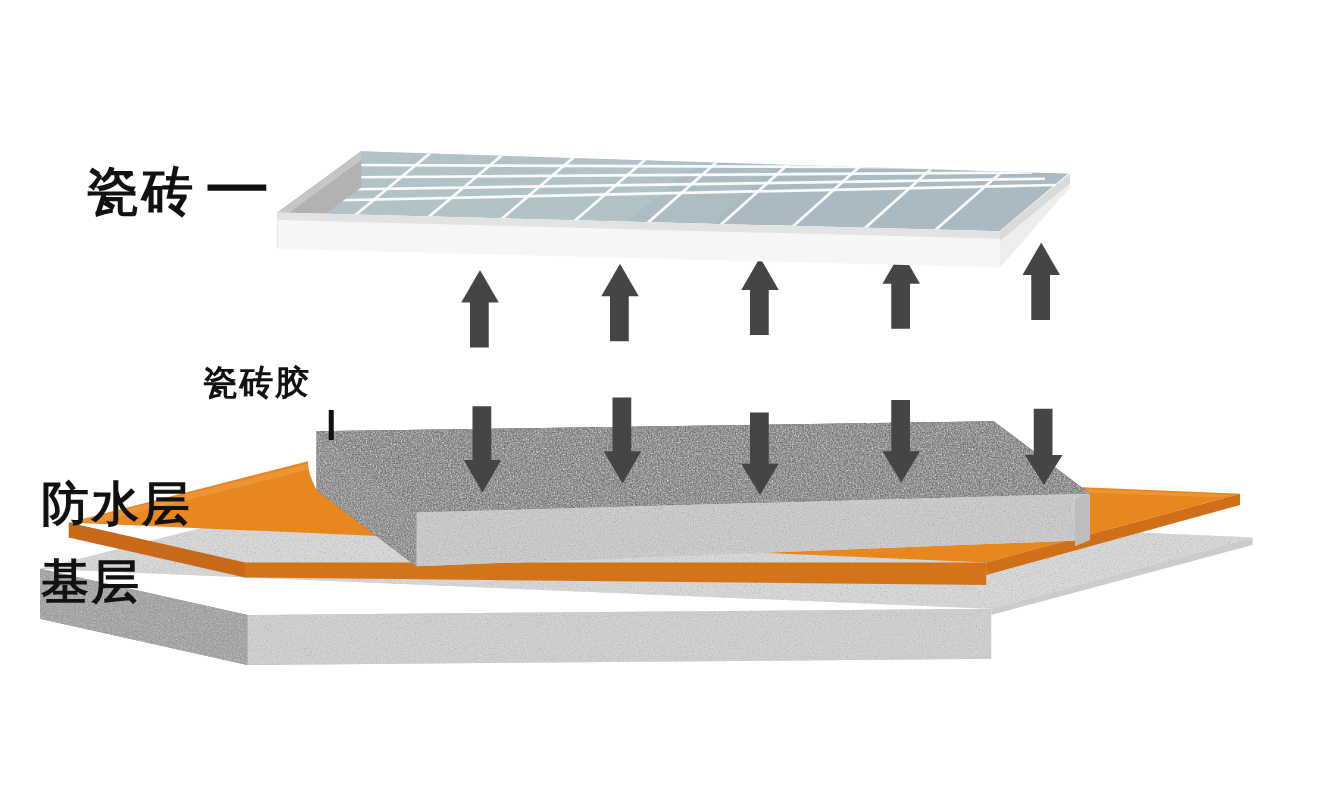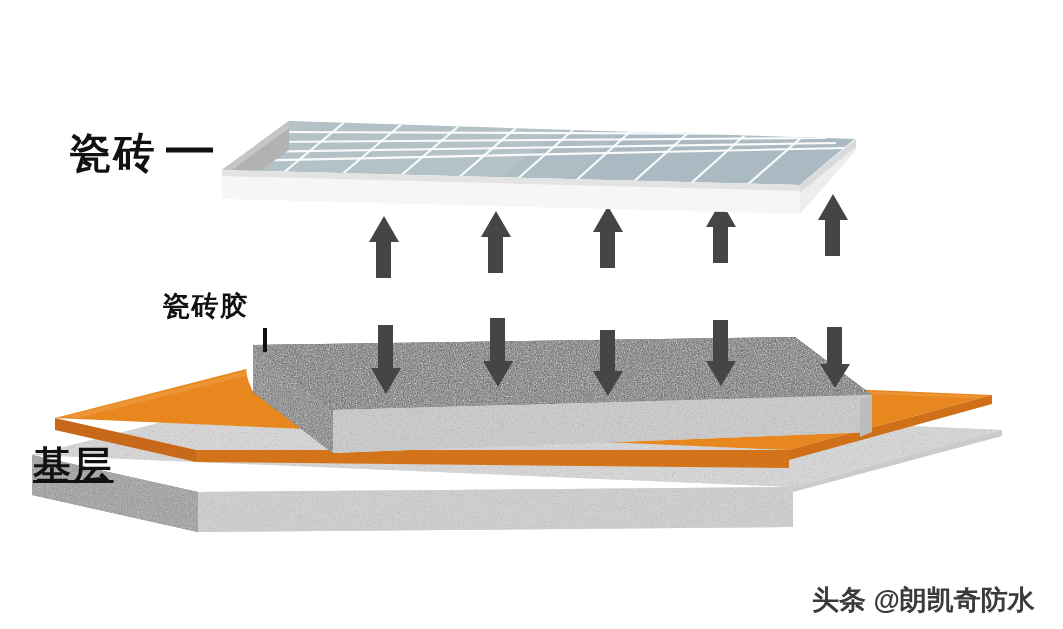--- a/index.html
+++ b/index.html
@@ -27,21 +27,21 @@
     font-family: "Liberation Serif", "DejaVu Serif", serif;
     font-weight: 700;
     color: #111111;
     white-space: nowrap;
     letter-spacing: 0.06em;
     user-select: none;
   }
   #label-tile        { left: 70px;  top: 126px; font-size: 41px; }
   #label-adhesive    { left: 163px; top: 288px; font-size: 27px; }
   #label-waterproof  { left: 33px;  top: 378px; font-size: 38px; }
-  #label-substrate   { left: 33px;  top: 440px; font-size: 38px; text-decoration: underline; }
+  #label-substrate   { left: 33px;  top: 440px; font-size: 38px; }
   #watermark {
     position: absolute;
     left: 812px;
     top: 582px;
     font-size: 27px;
     font-family: "Liberation Sans", "DejaVu Sans", sans-serif;
     font-weight: 700;
     color: #3a3a3a;
     white-space: nowrap;
     text-shadow: 1px 1px 0 rgba(255,255,255,0.95), -1px -1px 0 rgba(255,255,255,0.8);
@@ -253,18 +253,18 @@
     </g>
     <g>
       <line x1="265" y1="328" x2="265" y2="352" stroke="#111111" stroke-width="4"></line>
     </g>
   </svg>
 
   <div class="cjk-label" id="label-tile">瓷砖</div>
 
   <div class="cjk-label" id="label-adhesive">瓷砖胶</div>
 
+  <div class="cjk-label" id="label-waterproof">防水层</div>
 
   <div class="cjk-label" id="label-substrate">基层</div>
 
-  <div id="watermark">头条 @朗凯奇防水</div>
 
 </div>
 
 </body></html>

